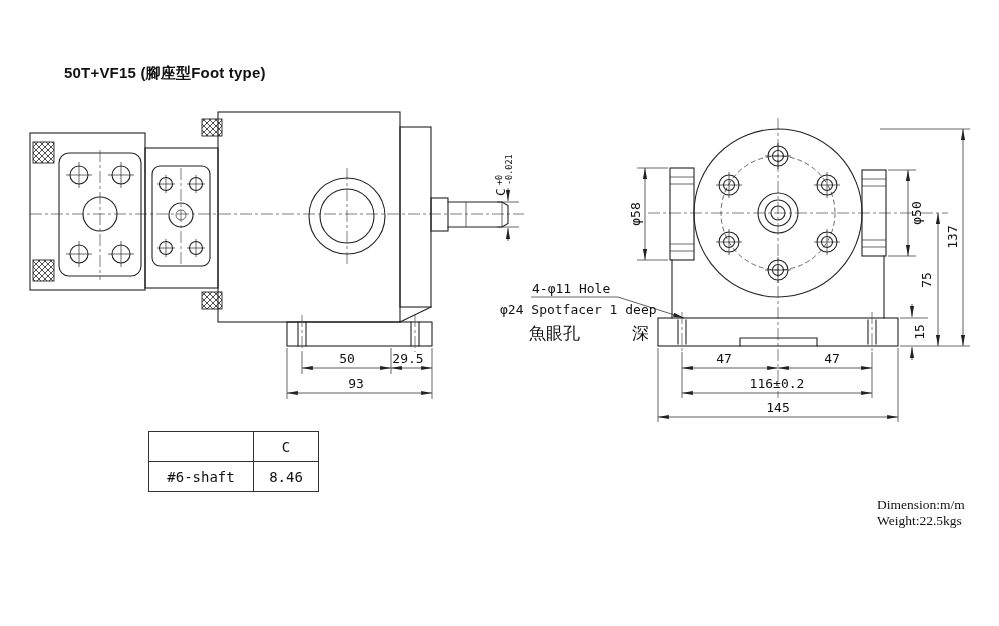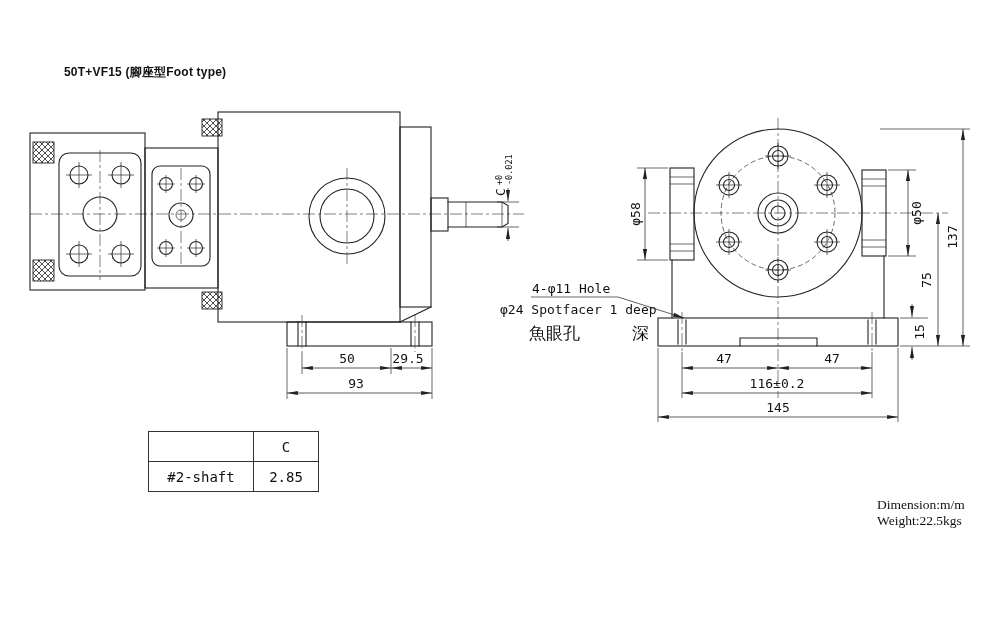--- a/index.html
+++ b/index.html
@@ -1,18 +1,18 @@
 <!DOCTYPE html>
 <html><head>
 <meta charset="utf-8">
 <style>
   html,body{margin:0;padding:0;background:#ffffff;}
   .page{position:relative;width:999px;height:626px;background:#ffffff;overflow:hidden;font-family:"DejaVu Sans",sans-serif;}
   .page svg{position:absolute;left:0;top:0;}
-  .drawing-title{position:absolute;left:64px;top:64px;font-family:"Liberation Sans",sans-serif;font-weight:700;font-size:12px;color:#111;letter-spacing:.2px;white-space:nowrap;}
+  .drawing-title{position:absolute;left:64px;top:64px;font-family:"Liberation Sans",sans-serif;font-weight:700;font-size:15px;color:#111;letter-spacing:.2px;white-space:nowrap;}
   table.shaft-table{position:absolute;left:148px;top:431px;border-collapse:collapse;font-family:"DejaVu Sans Mono",monospace;font-size:14px;color:#111;}
   table.shaft-table td{border:1px solid #333;height:29px;padding:0 6px;text-align:center;}
   td.col-name{min-width:92px;}
   td.col-c{min-width:52px;}
   .notes{position:absolute;left:877px;top:497px;font-family:"Liberation Serif",serif;font-size:13.5px;color:#111;line-height:1.2;white-space:nowrap;}
 
   .ln{stroke:#222;stroke-width:1.1;fill:none;stroke-linecap:square;}
   .thin{stroke:#2a2a2a;stroke-width:0.7;fill:none;}
   .cl{stroke:#3a3a3a;stroke-width:0.65;fill:none;stroke-dasharray:12 3 3 3;}
   .dash{stroke:#2a2a2a;stroke-width:0.7;fill:none;stroke-dasharray:5 3;}
@@ -226,22 +226,22 @@
     </g>
   </svg>
 
   <table class="shaft-table">
     <tbody>
         <tr>
       <td class="col-name"></td>
       <td class="col-c">C</td>
     </tr>
     <tr>
-      <td class="col-name">#2-shaft</td>
-      <td class="col-c">2.85</td>
+      <td class="col-name">#6-shaft</td>
+      <td class="col-c">8.46</td>
     </tr>
   </tbody>
     </table>
 
   <div class="notes">
     <div>Dimension:m/m</div>
     <div>Weight:22.5kgs</div>
   </div>
 
 </div>

